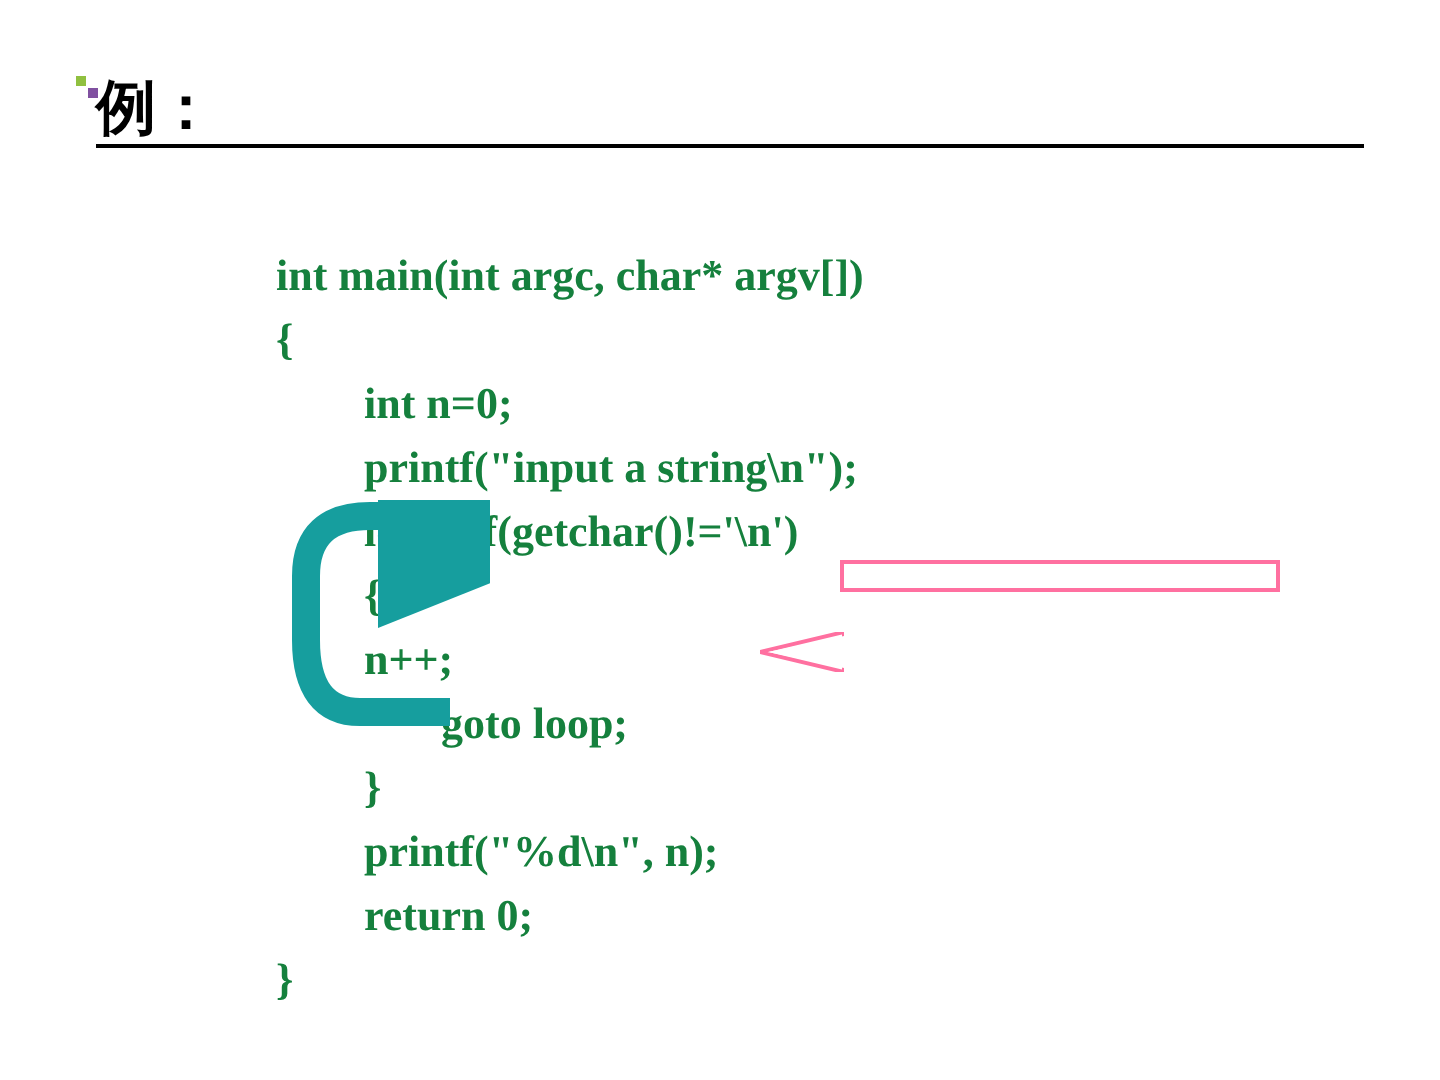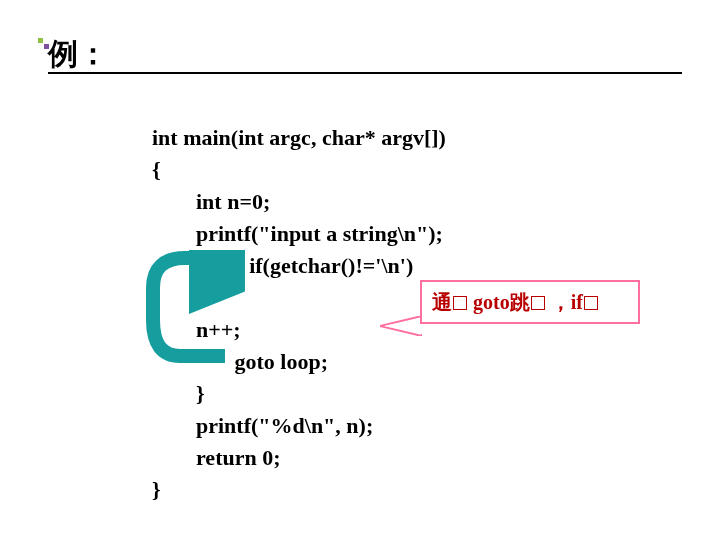--- a/index.html
+++ b/index.html
@@ -46,27 +46,27 @@
     .heading-underline {
       position: absolute;
       left: 48px;
       right: 38px;
       top: 72px;
       height: 2px;
       background: #000;
     }
     .code-block {
       position: absolute;
-      left: 152px;
+      left: 138px;
       top: 90px;
       font-family: "Times New Roman", serif;
       font-weight: bold;
       font-size: 22px;
       line-height: 32px;
-      color: #000000;
+      color: #15803d;
       white-space: pre;
     }
     .arrow-svg {
       position: absolute;
       left: 135px;
       top: 250px;
       width: 110px;
       height: 120px;
     }
     .callout {
@@ -133,17 +133,14 @@
   </defs>
   <path d="M 90 106 L 45 106 Q 18 106 18 70 L 18 38 Q 18 8 50 8 L 82 8" fill="none" stroke="#169e9e" stroke-width="14" marker-end="url(#arrowhead)"></path>
 </svg>
 
 <div class="callout">
   <svg class="callout-pointer" viewBox="0 0 42 20">
     <polygon points="0,10 42,0 42,20" fill="#fff" stroke="#ff70a0" stroke-width="2"></polygon>
     <polygon points="4,10 42,2 42,18" fill="#fff"></polygon>
   </svg>
   <div class="callout-box">
-    <div>
-      <span>通</span><span class="glyph-box"></span><span> goto跳</span><span class="glyph-box"></span><span> ，if</span><span class="glyph-box"></span>
-    </div>
   </div>
 </div>
 
 </body></html>

